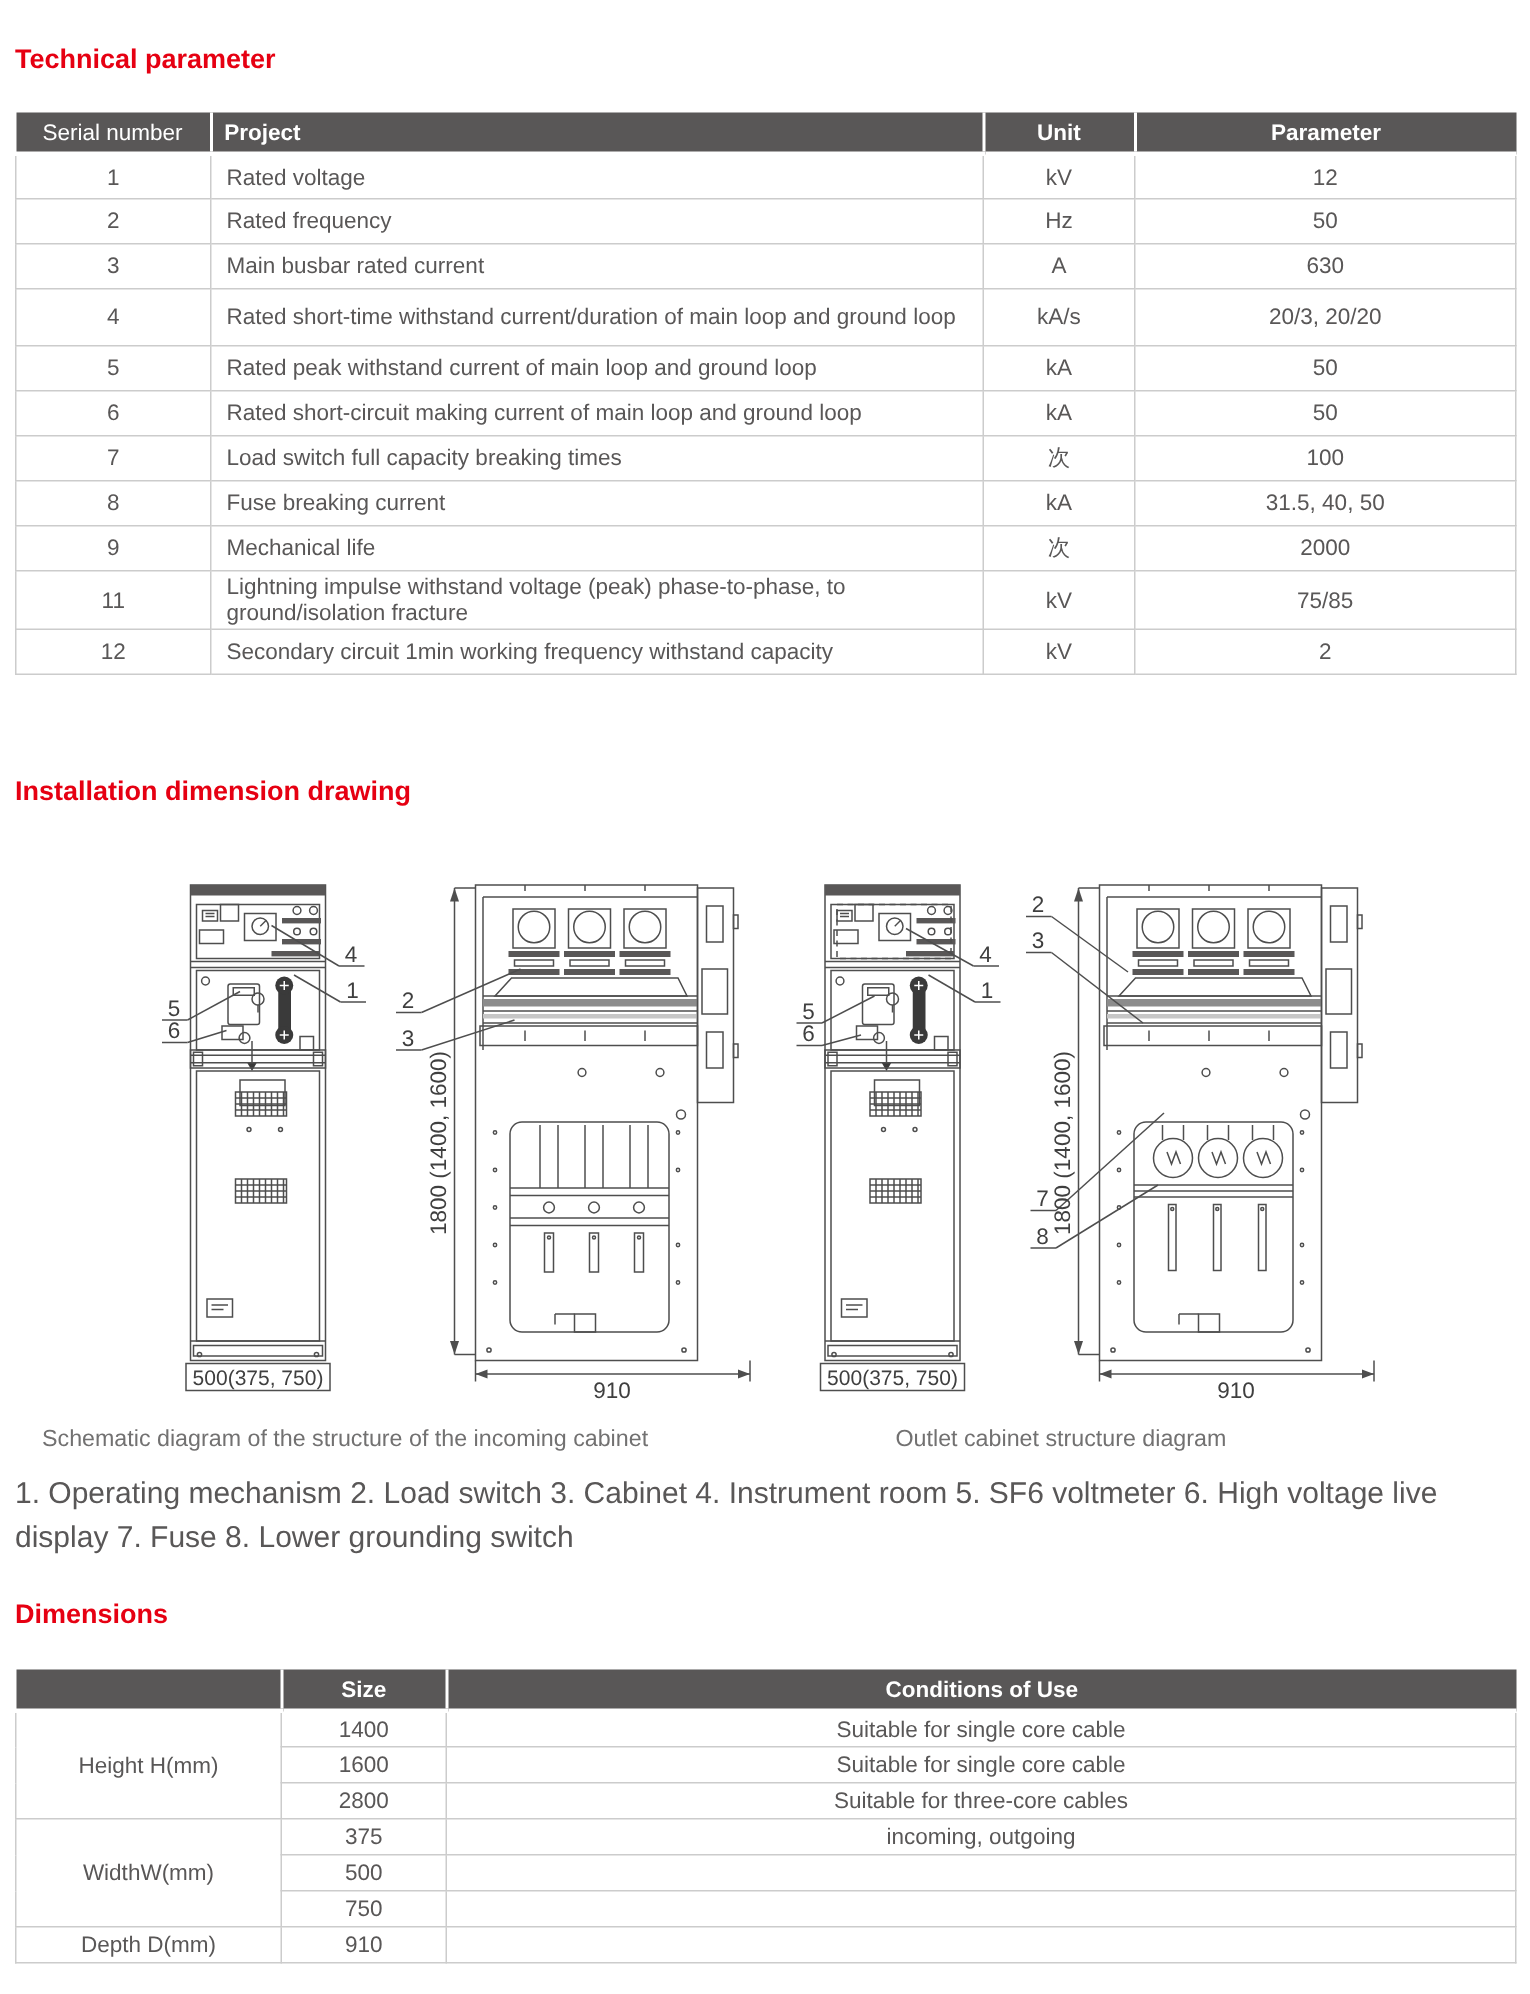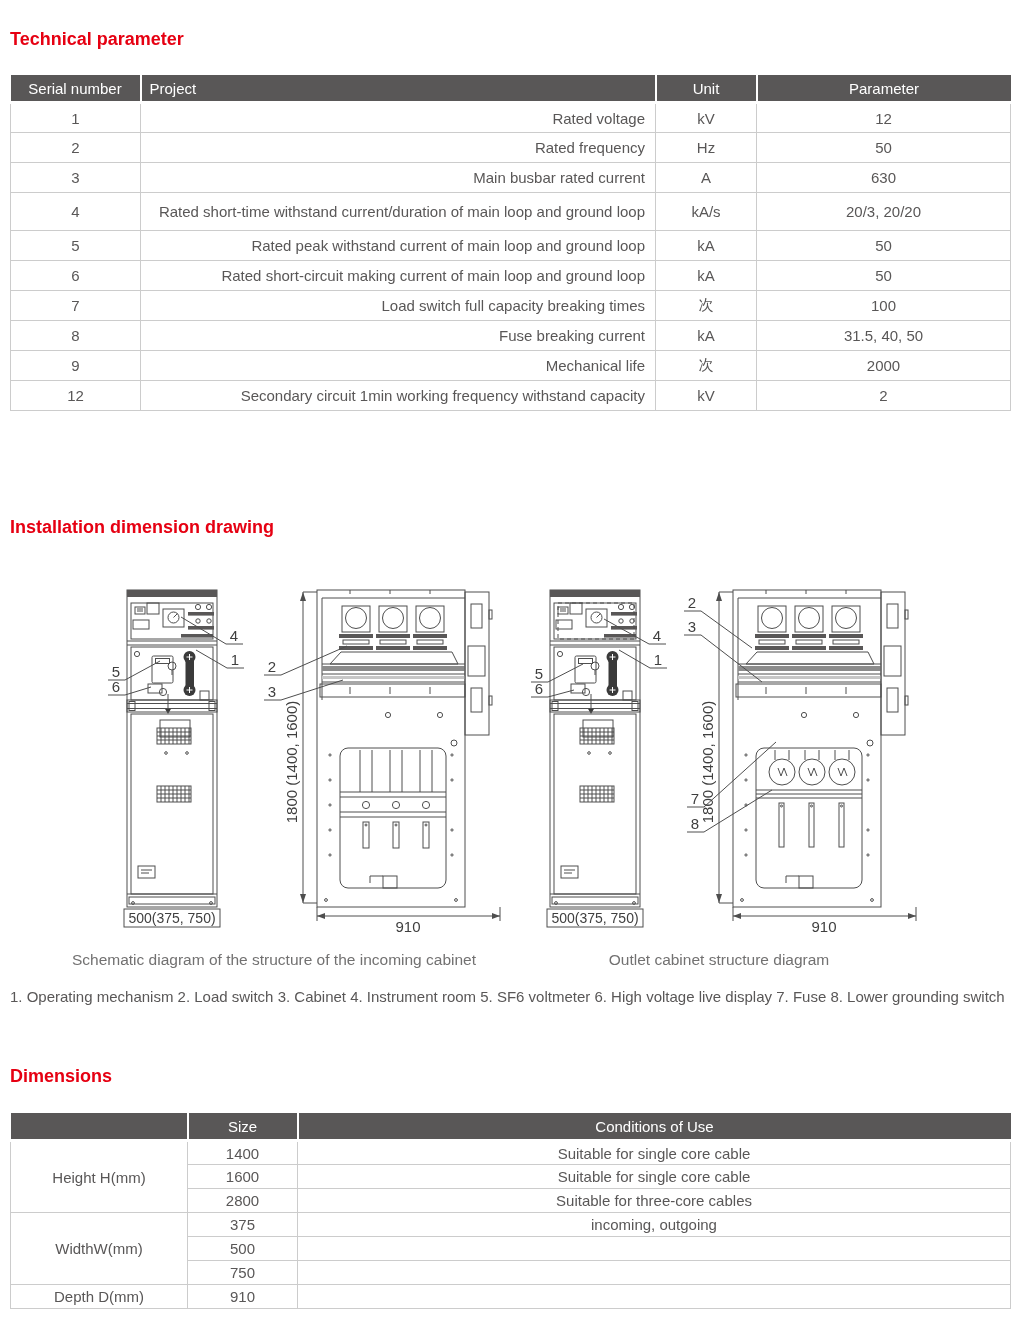--- a/index.html
+++ b/index.html
@@ -16,41 +16,41 @@
   #h-dims{top:1066px;}
 
   table{border-collapse:collapse;table-layout:fixed;}
   #tech-table{position:absolute;left:10px;top:75px;width:1000px;}
   #dim-table{position:absolute;left:10px;top:1113px;width:1000px;}
 
   th{
     background:#595757;color:#ffffff;font-weight:normal;font-size:15px;
     height:26px;padding:0 8px;border-bottom:3px solid #ffffff;
   }
-  th + th{border-left:2px solid #ffffff;}
+  th + th{border-left:2px solid #ffffff;font-weight:bold;}
   td{
     border:1px solid #cccccc;font-size:15px;color:#595757;
     padding:2px 10px;text-align:center;vertical-align:middle;
     overflow:hidden;
   }
-  #tech-table td.project{text-align:right;}
+  #tech-table td.project{text-align:left;}
   #tech-table th.project{text-align:left;}
   #tech-table tr.r1{height:30px;}
   #tech-table tr.r2{height:38px;}
   #dim-table tr{height:24px;}
   #dim-table th{height:26px;text-align:center;}
 
   .caption{
-    position:absolute;top:951px;font-size:15.5px;color:#727171;text-align:center;
+    position:absolute;top:951px;font-size:15.5px;color:#727171;text-align:left;
   }
   #caption-incoming{left:28px;width:492px;}
   #caption-outlet{left:597px;width:244px;}
   #legend{
     position:absolute;left:10px;top:982px;width:1000px;
-    font-size:15px;color:#595757;line-height:29px;
+    font-size:20px;color:#595757;line-height:29px;
   }
   #drawings{position:absolute;left:0;top:575px;width:1020px;height:365px;}
 </style>
 </head>
 <body>
 
 <h2 id="h-tech" class="heading">Technical parameter</h2>
 
 <table id="tech-table">
   <colgroup>
@@ -114,20 +114,26 @@
         <td>8</td>
         <td class="project">Fuse breaking current</td>
         <td>kA</td>
         <td>31.5, 40, 50</td>
       </tr>
   <tr class="r1">
         <td>9</td>
         <td class="project">Mechanical life</td>
         <td>次</td>
         <td>2000</td>
+      </tr>
+  <tr class="r2">
+        <td>11</td>
+        <td class="project">Lightning impulse withstand voltage (peak) phase-to-phase, to ground/isolation fracture</td>
+        <td>kV</td>
+        <td>75/85</td>
       </tr>
   <tr class="r1">
         <td>12</td>
         <td class="project">Secondary circuit 1min working frequency withstand capacity</td>
         <td>kV</td>
         <td>2</td>
       </tr>
   </tbody>
 </table>
 

